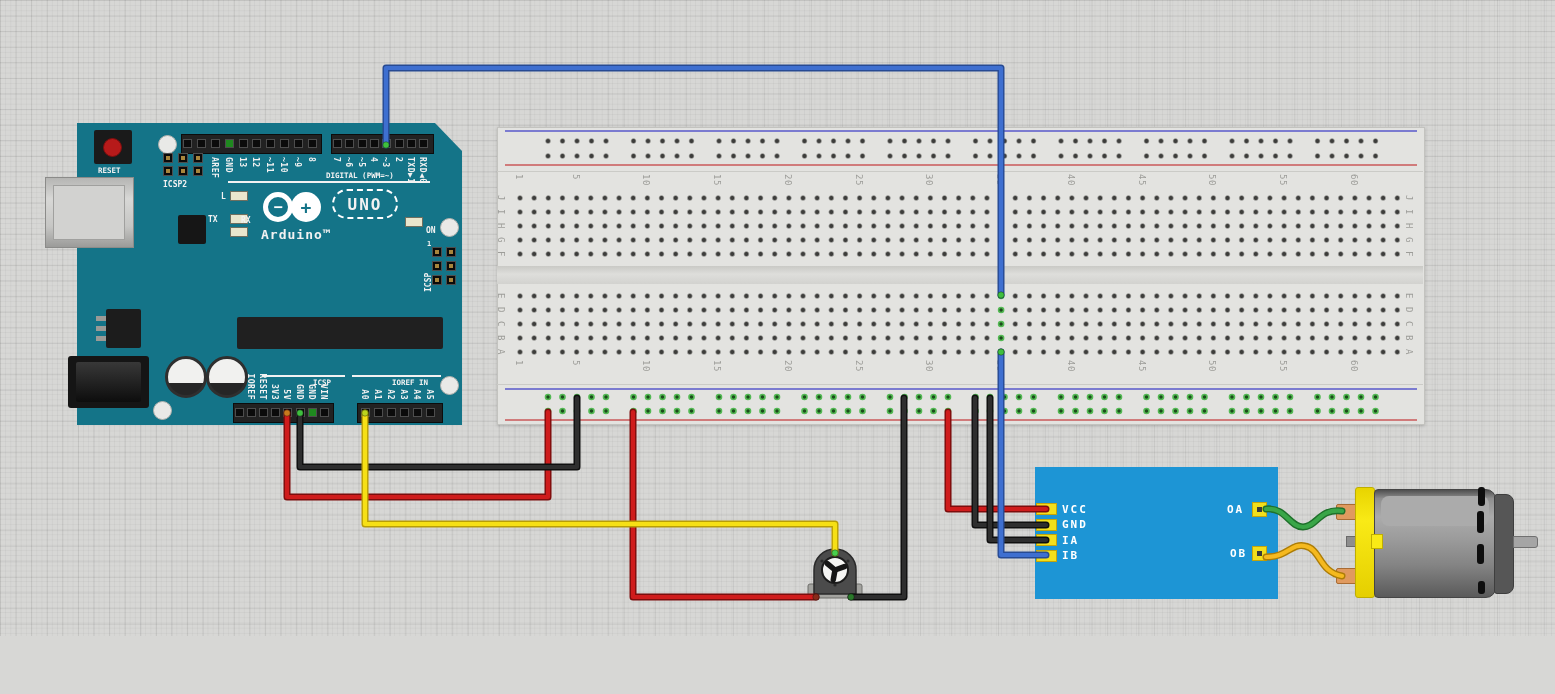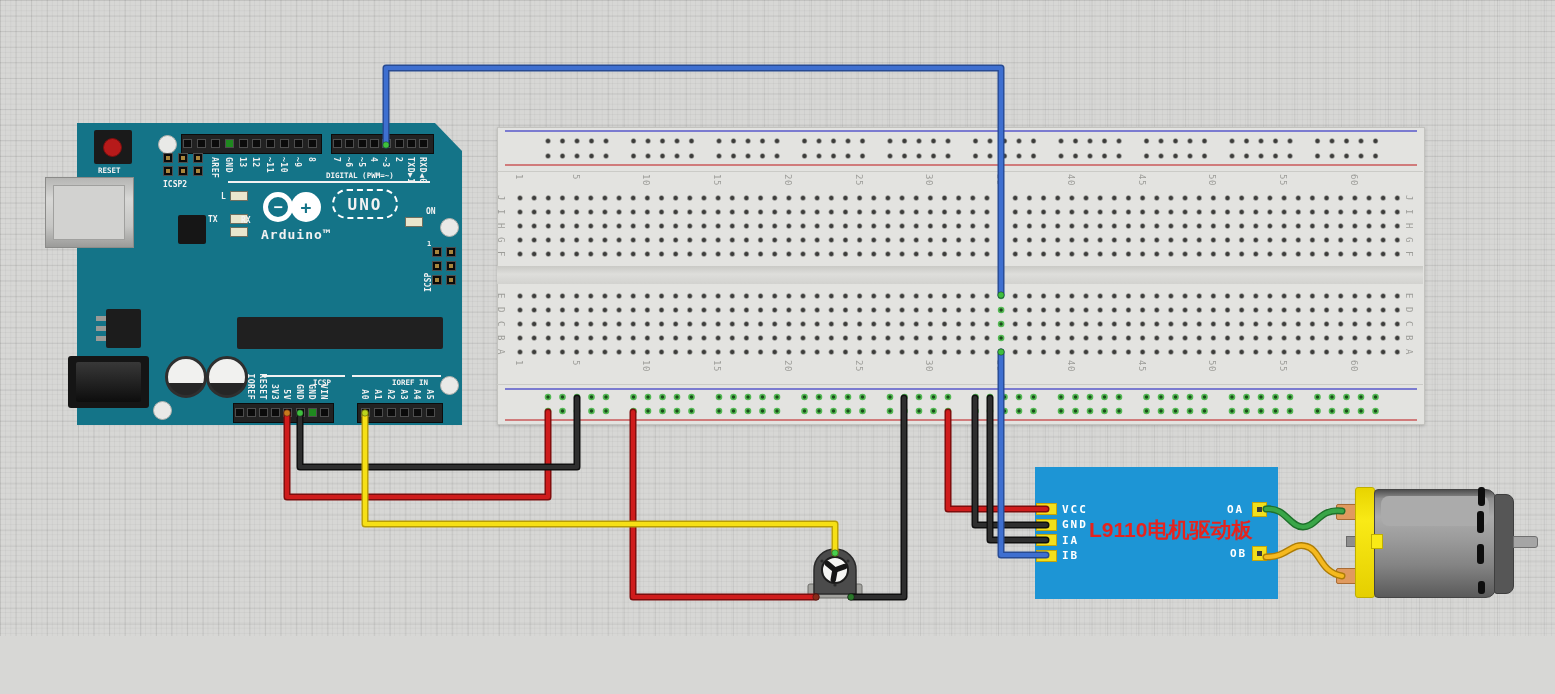--- a/index.html
+++ b/index.html
@@ -75,21 +75,21 @@
 
   <div class="silk" style="left:163px;top:180px;">ICSP2</div>
 
   <div class="silk" style="left:221px;top:192px;">L</div>
   <div class="led" style="left:230px;top:191px;"></div>
   <div class="silk" style="left:208px;top:215px;">TX</div>
   <div class="led" style="left:230px;top:214px;"></div>
   <div class="silk" style="left:208px;top:216px;margin-left:33px;">RX</div>
   <div class="led" style="left:230px;top:227px;"></div>
   <div class="led" style="left:405px;top:217px;"></div>
-  <div class="silk" style="left:426px;top:207px;">ON</div>
+  <div class="silk" style="left:426px;top:226px;">ON</div>
 
   <div class="logo-circle" style="left:263px;top:192px;border:5px solid #fff;color:#fff;font-size:15px;">
       <span>−</span>
     </div>
   <div class="logo-circle" style="left:291px;top:192px;background:#fff;color:#147488;font-size:18px;">
       <span>+</span>
     </div>
   <div class="abs" style="left:332px;top:189px;width:66px;height:30px;border:2px dashed #fff;border-radius:16px;box-sizing:border-box;display:flex;align-items:center;justify-content:center;">
     <span class="silk" style="position:static;font-size:16px;letter-spacing:2px;">UNO</span>
   </div>
@@ -119,21 +119,20 @@
   <div class="wline" style="left:228px;top:181px;width:202px;"></div>
   <div class="wline" style="left:262px;top:375px;width:83px;"></div>
   <div class="silk" style="left:313px;top:378px;font-size:7.5px;">ICSP</div>
   <div class="wline" style="left:352px;top:375px;width:89px;"></div>
   <div class="silk" style="left:392px;top:378px;font-size:7.5px;">IOREF IN</div>
 
   <div class="silk" style="left:427px;top:240px;font-size:7px;">1</div>
   <div class="silk vlab-ccw" style="left:424px;top:292px;">ICSP</div>
 
   <div id="driver-board"></div>
-  <div id="driver-title">L9110电机驱动板</div>
   <div class="dlab" style="left:1227px;top:503px;">OA</div>
   <div class="opad" style="left:1252px;top:502px;"></div>
   <div class="dlab" style="left:1230px;top:547px;">OB</div>
   <div class="opad" style="left:1252px;top:546px;"></div>
 
   <div>
     <div class="mpart" style="left:1346px;top:536px;width:10px;height:11px;background:#8e8e8e;border:1px solid #6a6a6a;"></div>
     <div class="mpart" style="left:1336px;top:504px;width:22px;height:16px;background:#e09a5f;border:1px solid #a96c33;border-radius:2px;"></div>
     <div class="mpart" style="left:1336px;top:568px;width:22px;height:16px;background:#e09a5f;border:1px solid #a96c33;border-radius:2px;"></div>
     <div class="mpart" style="left:1355px;top:487px;width:20px;height:111px;background:linear-gradient(180deg,#e8d400,#f9ea16 30%,#e5cf00);border:1px solid #bfae00;border-radius:3px;"></div>

